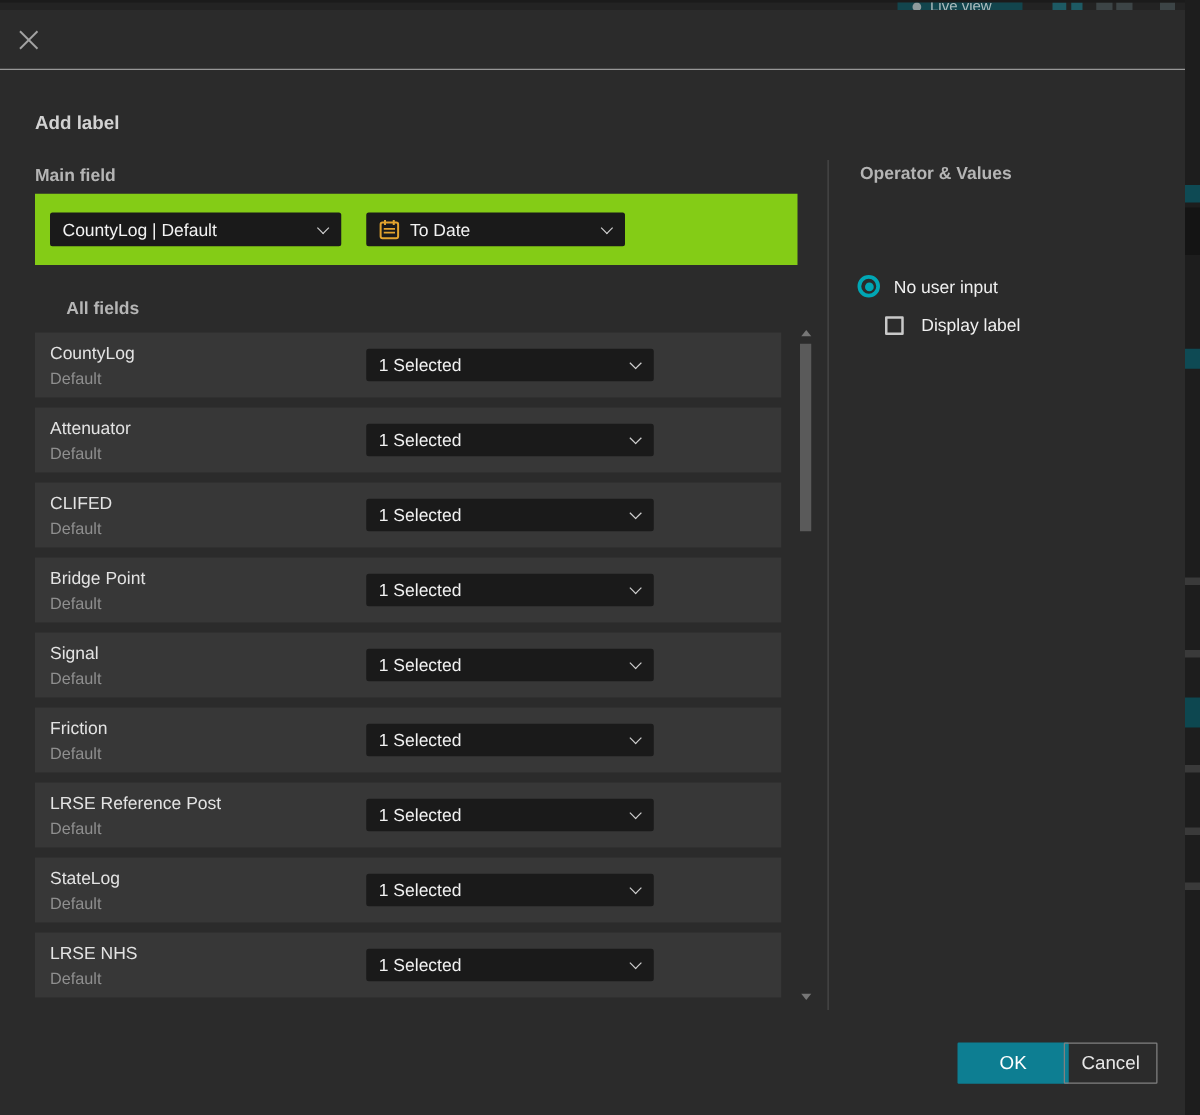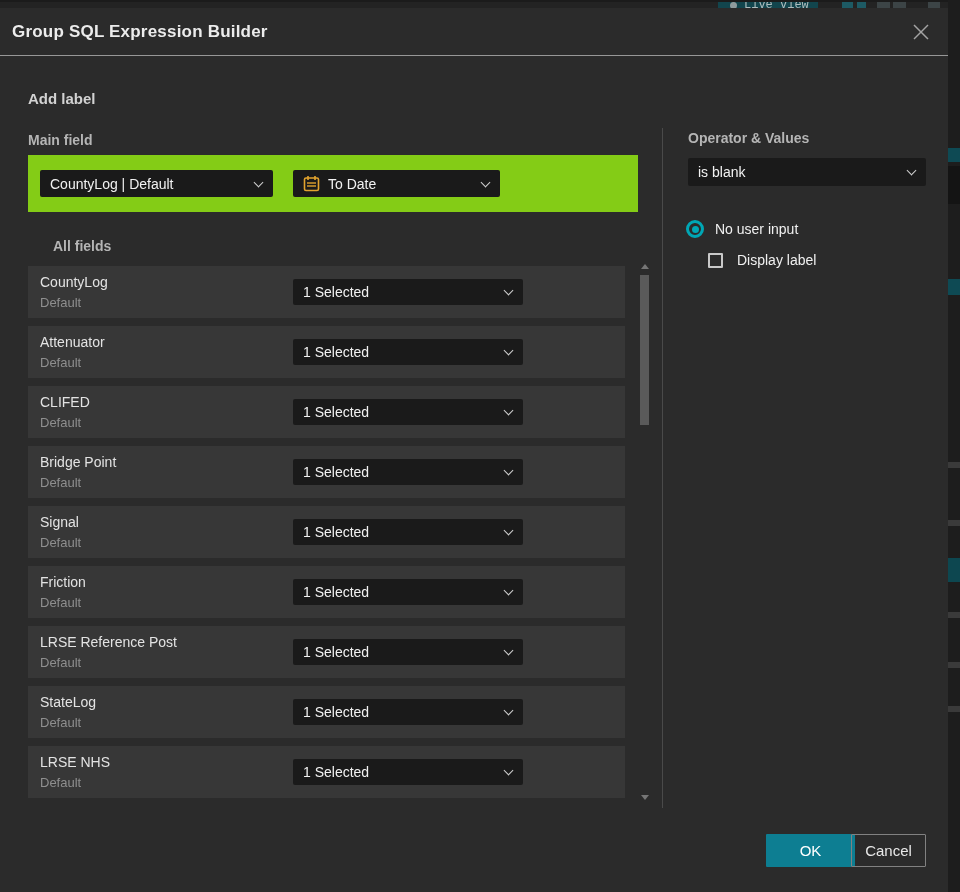--- a/index.html
+++ b/index.html
@@ -6,21 +6,21 @@
   html,body { width:960px; height:892px; overflow:hidden; }
   body {
     font-family:"Liberation Sans", sans-serif;
     background:#1b1b1b;
     position:relative;
     color:#e8e8e8;
   }
   
   .top-strip {
     position:absolute; left:0; top:2px; width:960px; height:8px;
-    background:#232323; overflow:hidden; z-index:1;font-family:Liberation Mono, monospace;
+    background:#232323; overflow:hidden; z-index:1;
   }
   .live-view-btn {
     position:absolute; left:718px; top:-9px; width:100px; height:24px;
     background:#12454d; display:flex; align-items:center; gap:7px;
     padding-left:12px; color:#aebcbe; font-size:12px;
   }
   .lv-dot { width:7px; height:7px; border-radius:50%; background:#8f9b9d; }
   .frag { position:absolute; top:0; height:8px; }
   .right-sliver {
     position:absolute; right:0; top:0; width:12px; height:892px;
@@ -154,21 +154,20 @@
   <div class="sliver-frag" style="top:520px;height:6px;background:#3a3a3a;"></div>
   <div class="sliver-frag" style="top:558px;height:24px;background:#0d4750;"></div>
   <div class="sliver-frag" style="top:612px;height:6px;background:#3a3a3a;"></div>
   <div class="sliver-frag" style="top:662px;height:6px;background:#3a3a3a;"></div>
   <div class="sliver-frag" style="top:706px;height:6px;background:#3a3a3a;"></div>
 </div>
 
 <div class="dialog">
 
   <div class="dlg-header">
-    <div class="dlg-title">Group SQL Expression Builder</div>
     <div class="close-btn">
       <svg width="16" height="16" viewBox="0 0 16 16">
         <line x1="1" y1="1" x2="15" y2="15" stroke="#a3a3a3" stroke-width="1.5"></line>
         <line x1="15" y1="1" x2="1" y2="15" stroke="#a3a3a3" stroke-width="1.5"></line>
       </svg>
     </div>
   </div>
 
   <div class="heading-add">Add label</div>
 
@@ -274,24 +273,20 @@
   <div class="scrollbar">
     <div class="sb-up"></div>
     <div class="sb-thumb"></div>
     <div class="sb-down"></div>
   </div>
 
   <div class="vdivider"></div>
 
   <div class="sub-label label-op">Operator &amp; Values</div>
 
-  <div class="select sel-operator">
-    <span>is blank</span>
-    <span class="chev"></span>
-  </div>
 
   <div class="radio-row">
     <span class="radio-outer">
       <span class="radio-dot"></span>
     </span>
     <span>No user input</span>
   </div>
 
   <div class="check-row">
     <span class="checkbox"></span>

